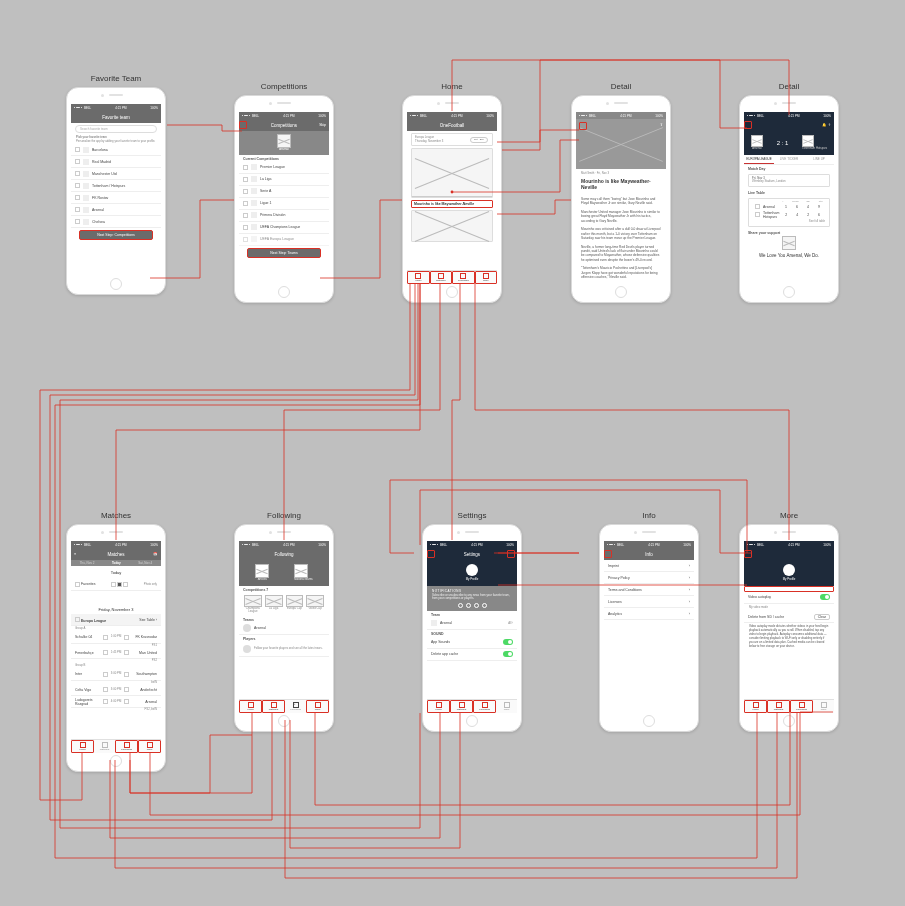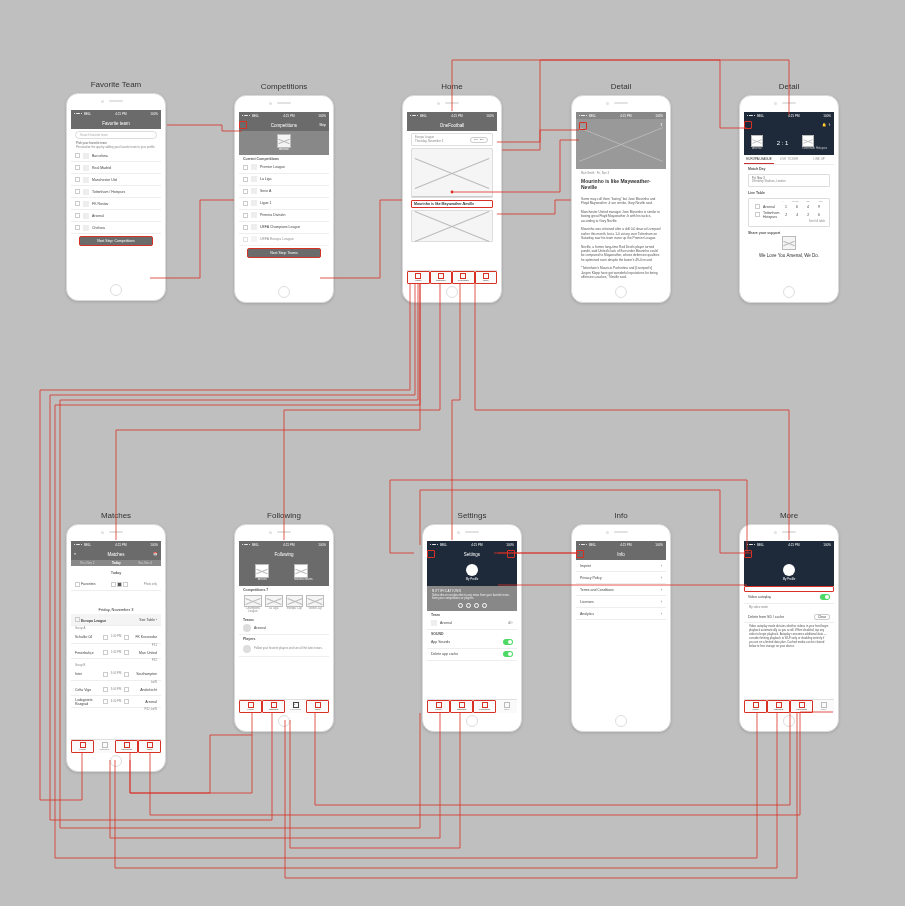--- a/index.html
+++ b/index.html
@@ -252,21 +252,21 @@
     padding: 0.5px 3px;
     border: 1px solid #ccc;
     border-radius: 3px;
     color: #666;
     margin: 0 1px;
   }
 </style>
 </head>
 <body>
 
-<div class="phone" style="left:66px; top:93px;">
+<div class="phone" style="left:66px; top:87px;">
   <span class="phone-label">Favorite Team</span>
   <span class="camera"></span>
     <span class="earpiece"></span>
     <span class="homebtn"></span>
   <div class="screen">
     <div class="statusbar">
       <span class="sb-l">
           <span class="sb-dots">
             <i></i>
             <i></i>
@@ -855,21 +855,21 @@
           <span>Following</span>
         </div>
       <div class="tab">
           <span class="tab-icon"></span>
           <span>More</span>
         </div>
     </div>
   </div>
 </div>
 
-<div class="phone" style="left:571px; top:524px;">
+<div class="phone" style="left:599px; top:524px;">
   <span class="phone-label">Info</span>
   <span class="camera"></span>
     <span class="earpiece"></span>
     <span class="homebtn"></span>
   <div class="screen">
     <div class="statusbar">
       <span class="sb-l">
           <span class="sb-dots">
             <i></i>
             <i></i>

